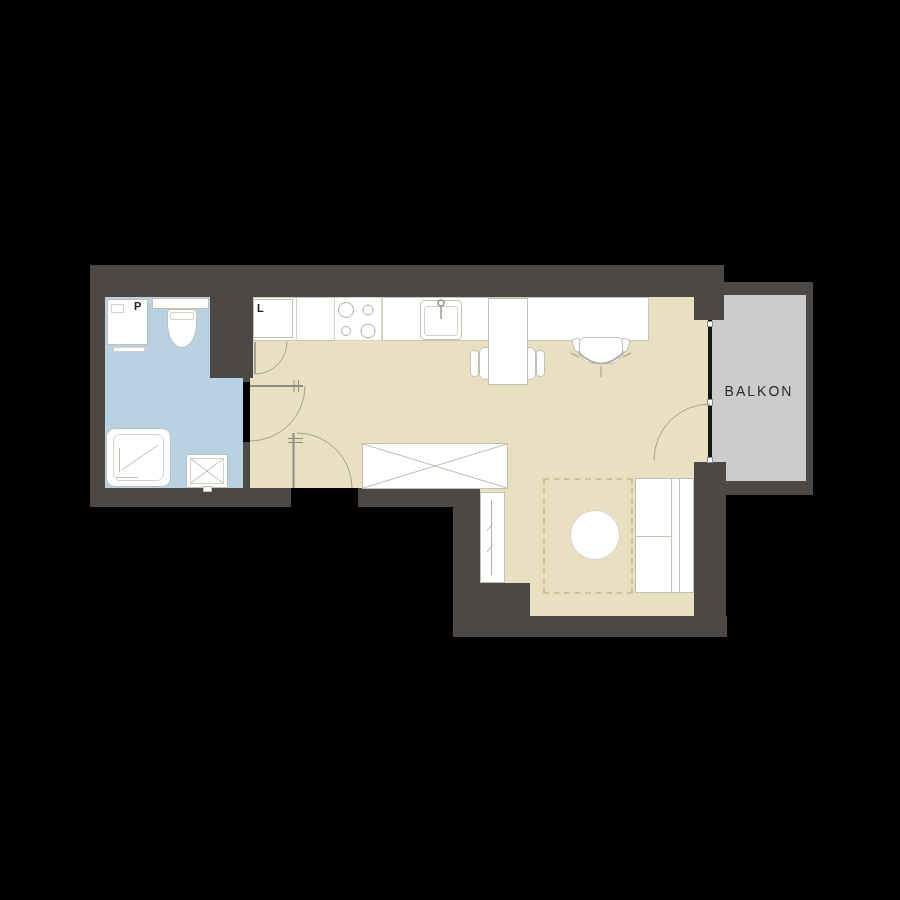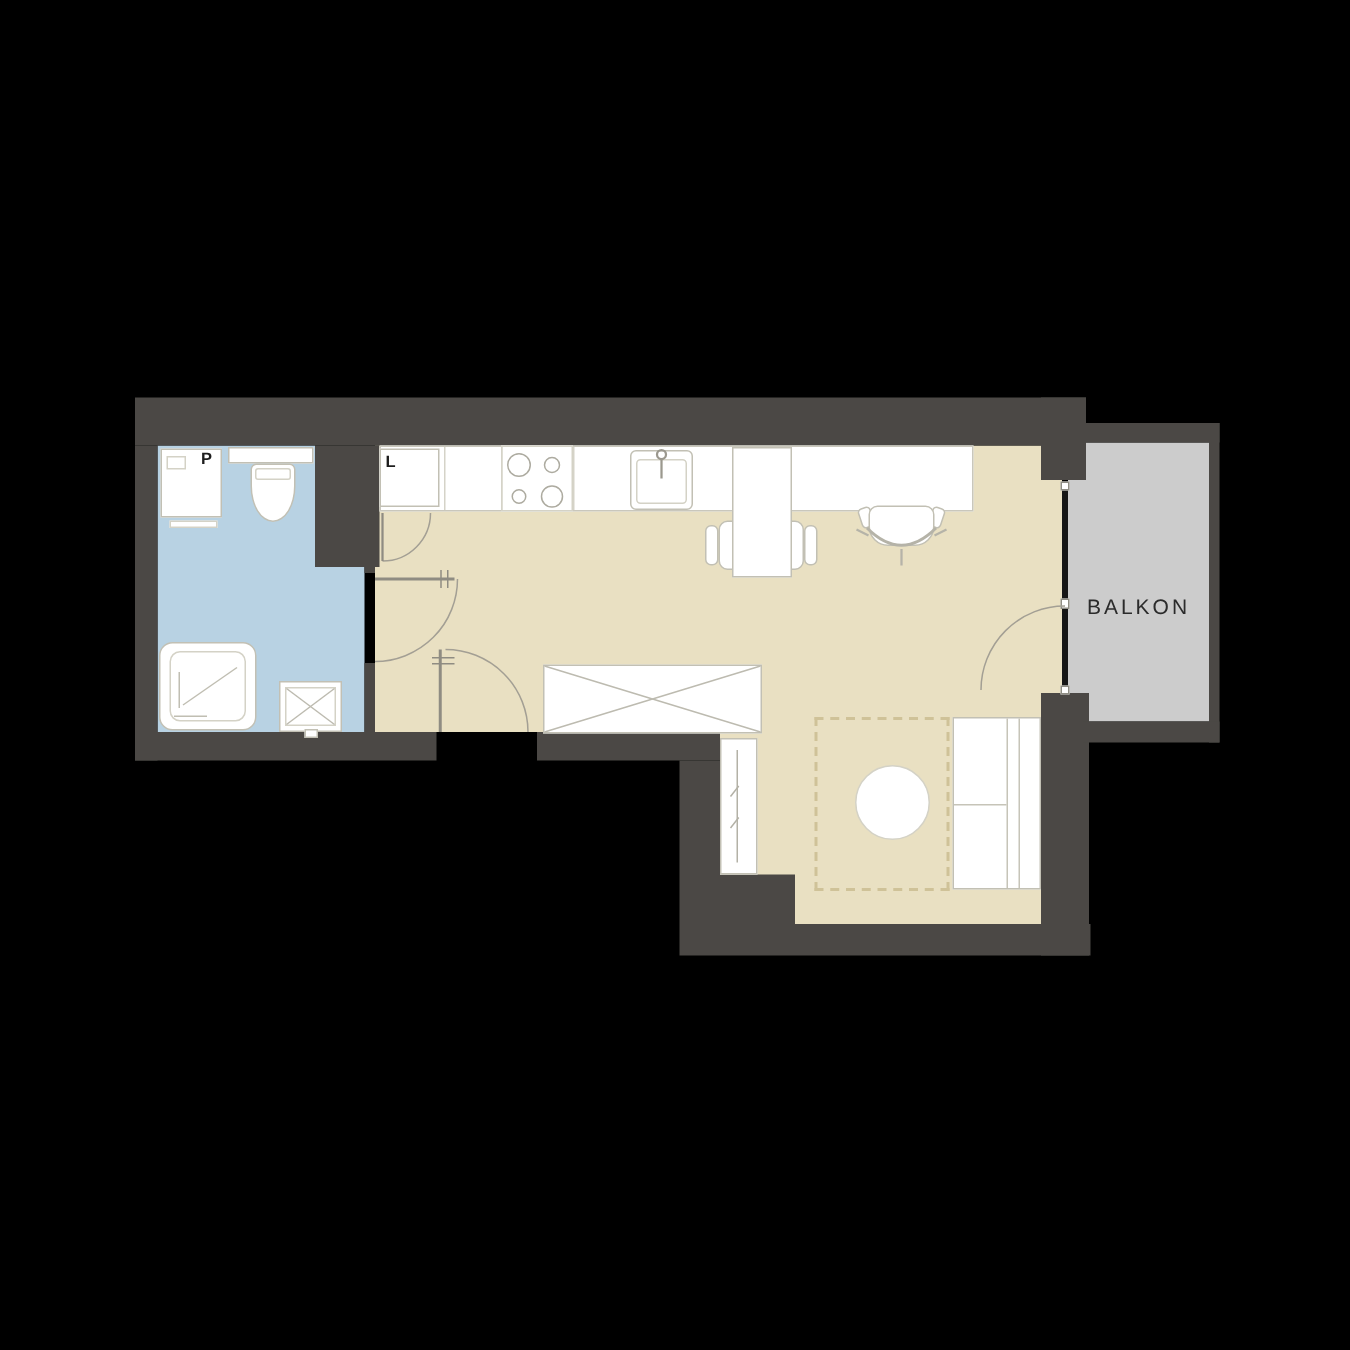--- a/index.html
+++ b/index.html
@@ -156,15 +156,15 @@
     <g stroke="#b5b3a8" stroke-width="2" fill="none">
       <path d="M578 352 Q601 375 624 352"></path>
       <path d="M571 353 L579 357" stroke-width="1.5"></path>
       <path d="M631 353 L623 357" stroke-width="1.5"></path>
       <path d="M601 366 V377" stroke-width="1.5"></path>
     </g>
   </svg>
 
   <div class="lbl lbl-small" style="left:134px;top:301px;">P</div>
   <div class="lbl lbl-small" style="left:257px;top:303px;">L</div>
-  <div class="lbl lbl-balcony" style="left:712px;top:397px;width:94px;">BALKON</div>
+  <div class="lbl lbl-balcony" style="left:712px;top:384px;width:94px;">BALKON</div>
 
 </div>
 
 </body></html>

